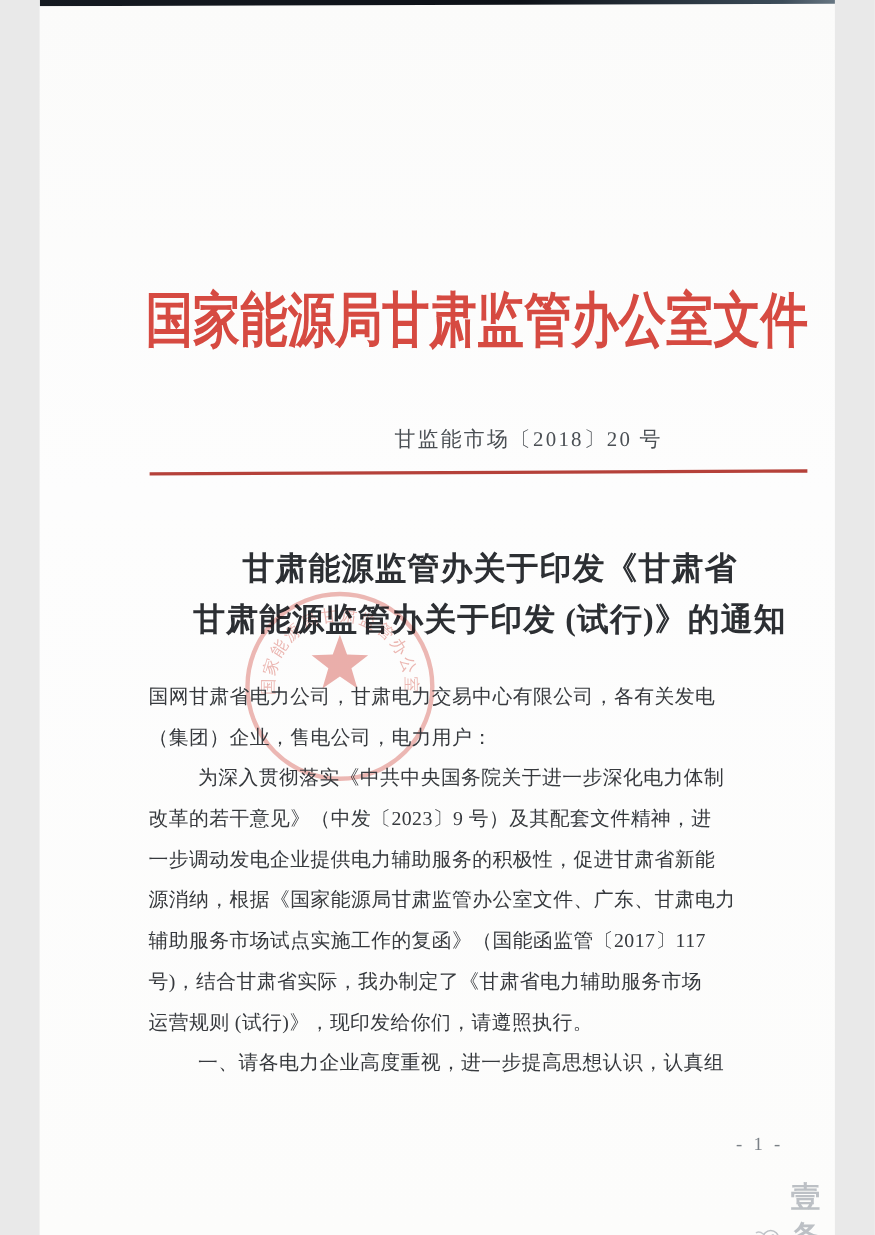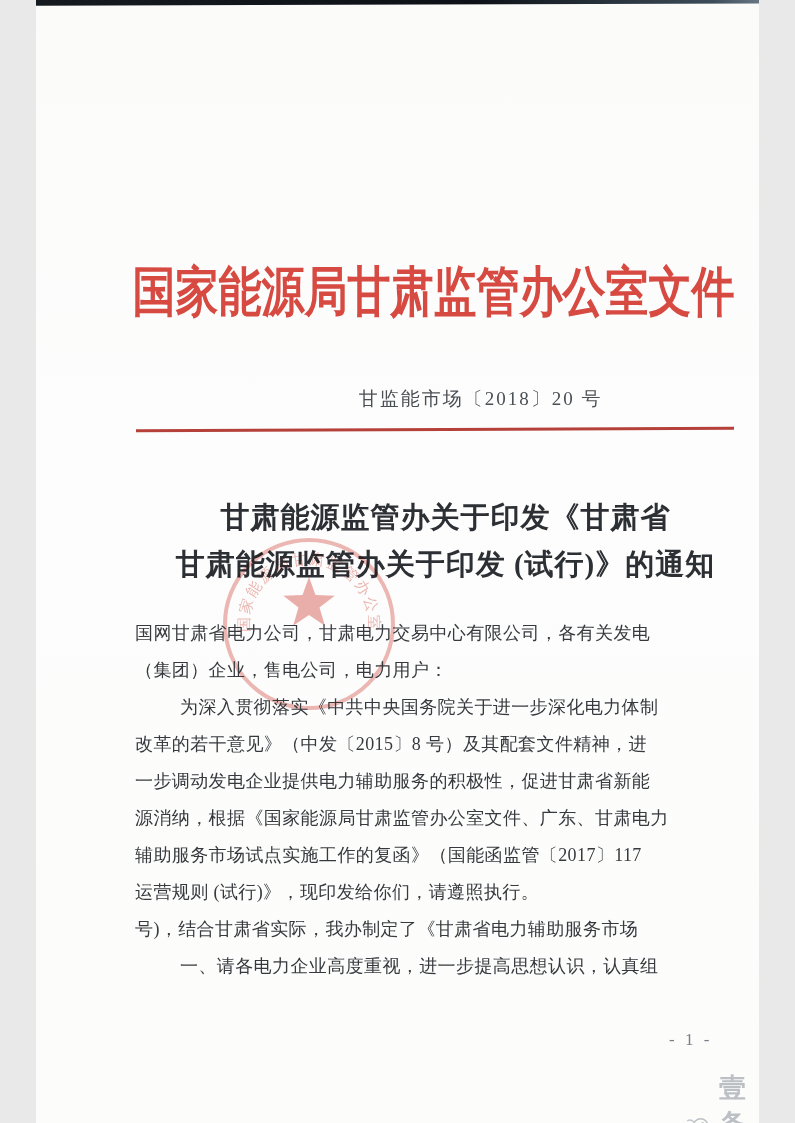--- a/index.html
+++ b/index.html
@@ -97,26 +97,26 @@
     <path id="sealArc" d="M 38 112 A 60 60 0 0 1 158 112" fill="none"></path>
     <text class="seal-text">
       <textPath href="#sealArc" startOffset="50%" text-anchor="middle">国家能源局甘肃监管办公室</textPath>
     </text>
   </svg>
 
   <div class="body-text">
     <div class="line">国网甘肃省电力公司，甘肃电力交易中心有限公司，各有关发电</div>
     <div class="line">（集团）企业，售电公司，电力用户：</div>
     <div class="line indent">为深入贯彻落实《中共中央国务院关于进一步深化电力体制</div>
-    <div class="line">改革的若干意见》（中发〔2015〕8 号）及其配套文件精神，进</div>
+    <div class="line">改革的若干意见》（中发〔2023〕9 号）及其配套文件精神，进</div>
     <div class="line">一步调动发电企业提供电力辅助服务的积极性，促进甘肃省新能</div>
     <div class="line">源消纳，根据《国家能源局甘肃监管办公室文件、广东、甘肃电力</div>
     <div class="line">辅助服务市场试点实施工作的复函》（国能函监管〔2017〕117</div>
+    <div class="line">号)，结合甘肃省实际，我办制定了《甘肃省电力辅助服务市场</div>
     <div class="line">运营规则 (试行)》，现印发给你们，请遵照执行。</div>
-    <div class="line">号)，结合甘肃省实际，我办制定了《甘肃省电力辅助服务市场</div>
     <div class="line indent">一、请各电力企业高度重视，进一步提高思想认识，认真组</div>
   </div>
 
   <div class="page-number">- 1 -</div>
 
   <div class="watermark">
     <svg width="46" height="38" viewBox="0 0 46 38">
       <circle cx="26" cy="22" r="12.5" fill="none" stroke="#bcc0c5" stroke-width="2.6"></circle>
       <circle cx="29.5" cy="18" r="2.4" fill="#bcc0c5"></circle>
       <path d="M 15 16 Q 8 10 3 13" fill="none" stroke="#c3c7cc" stroke-width="2.4" stroke-linecap="round"></path>

